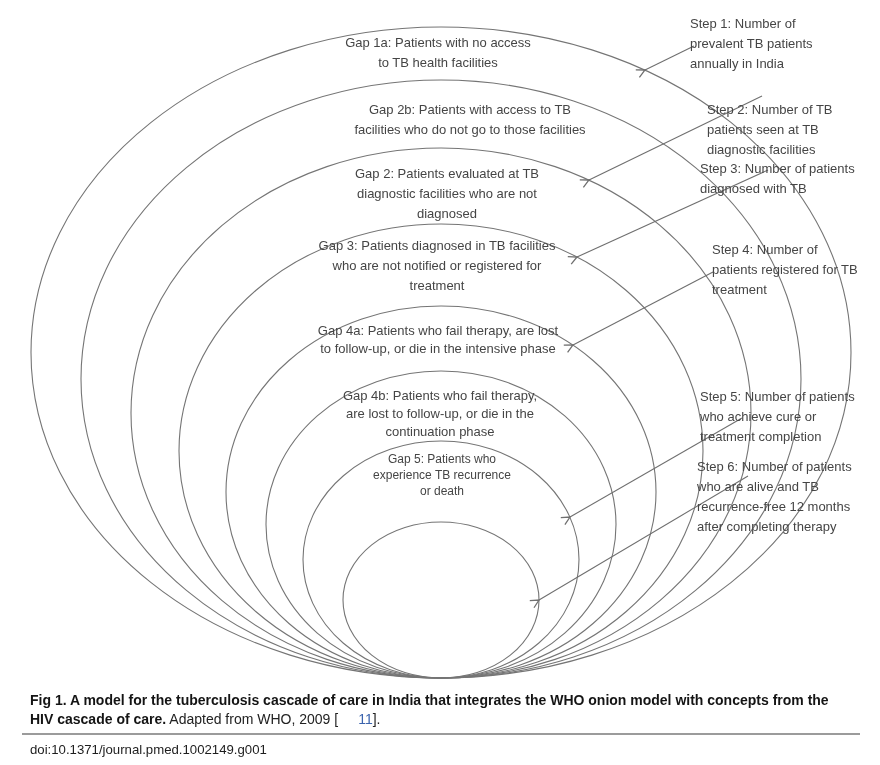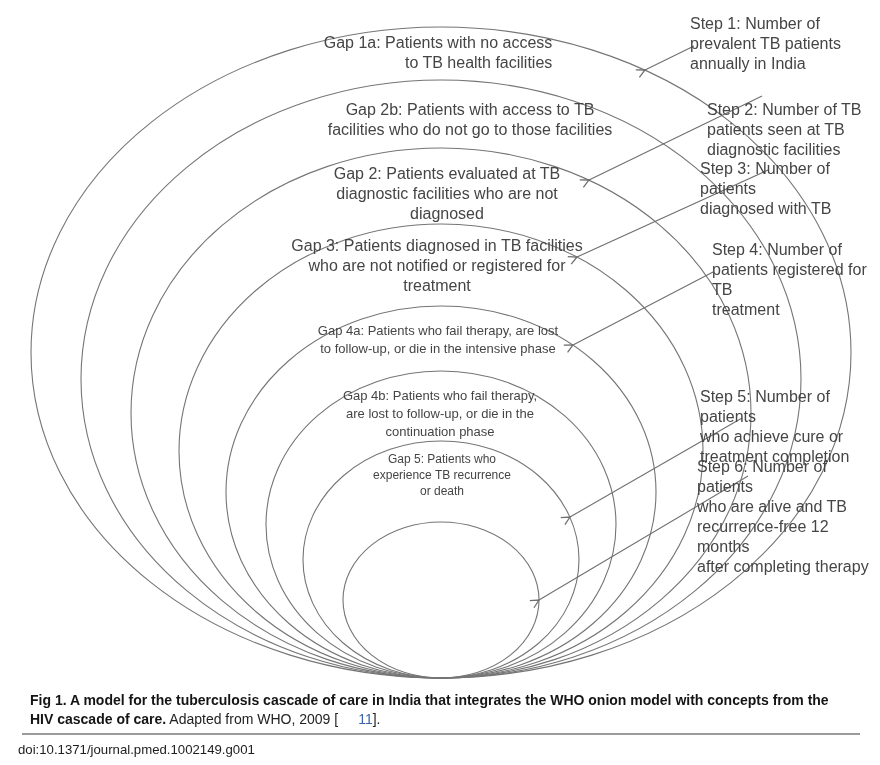--- a/index.html
+++ b/index.html
@@ -4,34 +4,34 @@
 <style>
   html,body{margin:0;padding:0;background:#ffffff;}
   .page{
     position:relative;width:880px;height:765px;background:#ffffff;overflow:hidden;
     font-family:"Liberation Sans","DejaVu Sans",sans-serif;
   }
   .diagram{position:absolute;left:0;top:0;width:880px;height:690px;}
   .diagram svg{position:absolute;left:0;top:0;}
   .lbl{
     position:absolute;white-space:pre-line;color:#454545;
-    font-size:16px;line-height:20px;
+    font-size:13px;line-height:20px;
   }
   .gap{transform:translateX(-50%);text-align:center;}
   .step{text-align:left;}
   .sm{font-size:13px;line-height:18px;}
   .md{font-size:12px;line-height:16px;}
   .caption{
     position:absolute;left:30px;top:691px;width:822px;
     font-size:14px;line-height:18.5px;color:#222222;
   }
   .caption .b{font-weight:bold;color:#141414;}
   .cite{text-decoration:none;cursor:pointer;}
   .rule{position:absolute;left:22px;top:733px;width:838px;border-top:2px solid #9b9b9b;}
-  .doi{position:absolute;left:18px;top:742px;font-size:13.2px;color:#1d1d1d;}
+  .doi{position:absolute;left:30px;top:742px;font-size:13.2px;color:#1d1d1d;}
 </style>
 </head>
 <body>
 
 <div class="page">
 
   <div class="diagram">
     <svg width="880" height="690" viewBox="0 0 880 690">
       <defs>
         <marker id="arrow" viewBox="0 0 12 12" refX="2" refY="6" markerWidth="10" markerHeight="10" orient="auto-start-reverse">
@@ -49,21 +49,21 @@
       <ellipse cx="441" cy="600" rx="98" ry="78" fill="none" stroke="#757575" stroke-width="1.1"></ellipse>
 
       <line x1="694" y1="46" x2="645" y2="70" stroke="#6f6f6f" stroke-width="1.1" marker-end="url(#arrow)"></line>
       <line x1="762" y1="96" x2="589" y2="180" stroke="#6f6f6f" stroke-width="1.1" marker-end="url(#arrow)"></line>
       <line x1="768" y1="170" x2="577" y2="257" stroke="#6f6f6f" stroke-width="1.1" marker-end="url(#arrow)"></line>
       <line x1="713" y1="272" x2="573" y2="345" stroke="#6f6f6f" stroke-width="1.1" marker-end="url(#arrow)"></line>
       <line x1="742" y1="418" x2="570" y2="517" stroke="#6f6f6f" stroke-width="1.1" marker-end="url(#arrow)"></line>
       <line x1="748" y1="476" x2="539" y2="600" stroke="#6f6f6f" stroke-width="1.1" marker-end="url(#arrow)"></line>
     </svg>
 
-    <div class="lbl gap" style="left:438px;top:33px;text-align:right;">Gap 1a: Patients with no access
+    <div class="lbl gap" style="left:438px;top:33px;">Gap 1a: Patients with no access
 to TB health facilities</div>
     <div class="lbl gap" style="left:470px;top:100px;">Gap 2b: Patients with access to TB
 facilities who do not go to those facilities</div>
     <div class="lbl gap" style="left:447px;top:164px;">Gap 2: Patients evaluated at TB
 diagnostic facilities who are not
 diagnosed</div>
     <div class="lbl gap" style="left:437px;top:236px;">Gap 3: Patients diagnosed in TB facilities
 who are not notified or registered for
 treatment</div>
     <div class="lbl gap sm" style="left:438px;top:322px;">Gap 4a: Patients who fail therapy, are lost

